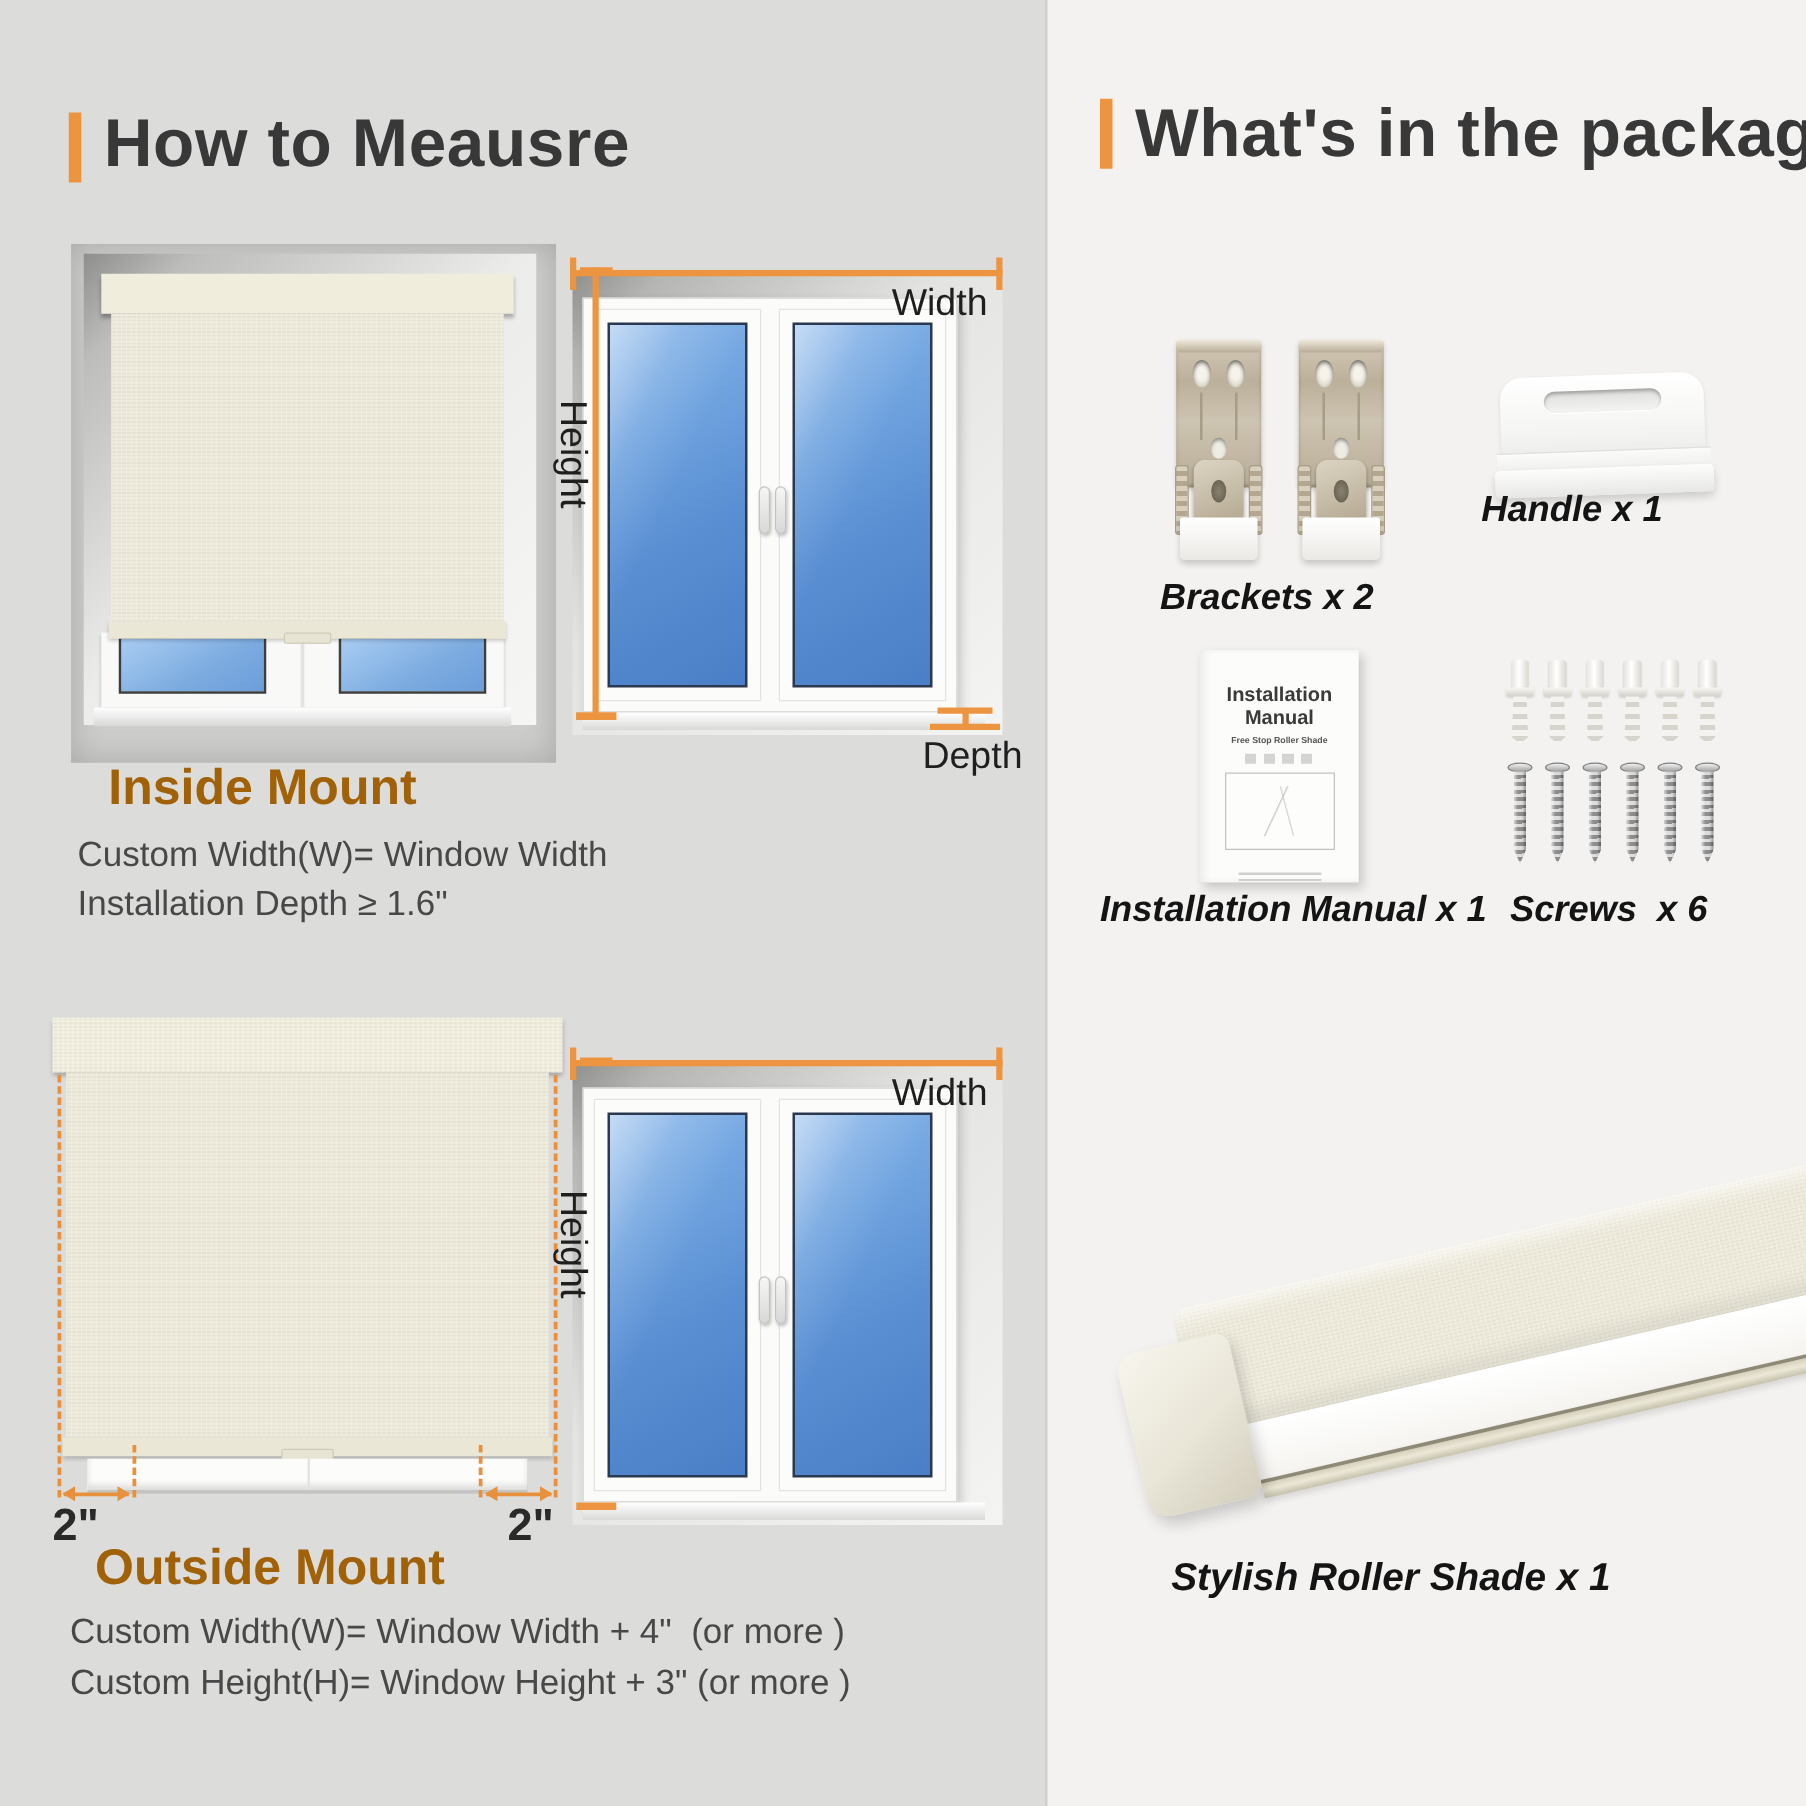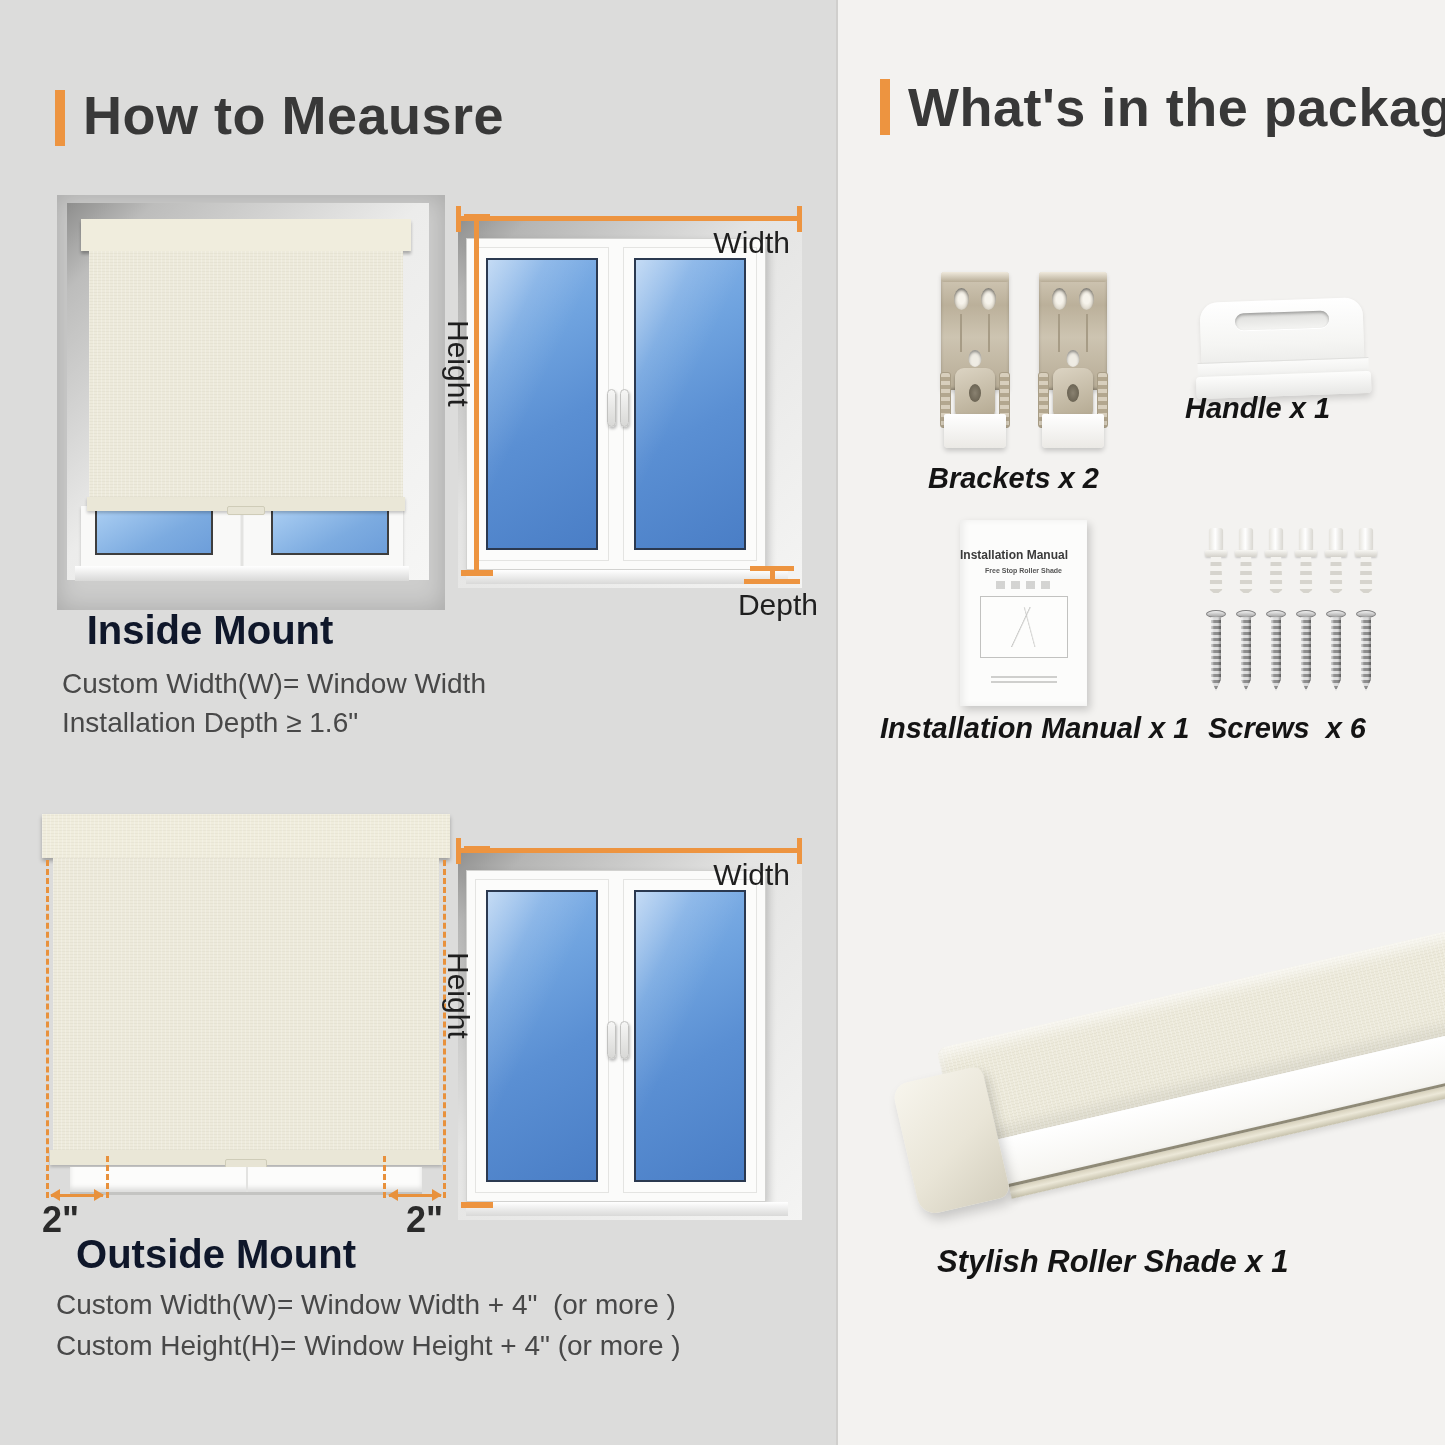--- a/index.html
+++ b/index.html
@@ -9,21 +9,21 @@
                  background:#f3f2f0; border-left:2px solid #d0cfcd; }
 
   
   .sec-title { position:absolute; display:flex; align-items:center; gap:18px; }
   .accent-bar { width:10px; height:56px; background:#ED9440; }
   .title-text { font-size:54px; font-weight:bold; color:#383838; letter-spacing:0.5px; white-space:pre; }
   .st-left  { left:55px;  top:84px;align-items:flex-end; }
   .st-right { left:878px; top:76px; }
 
   
-  .h2 { position:absolute; font-size:40px; font-weight:bold; color:#0f172a; text-align:center; white-space:pre; }
+  .h2 { position:absolute; font-size:40px; font-weight:bold; color:#a16207; text-align:center; white-space:pre; }
   .h2-inside  { left:60px; top:608px;  width:300px; }
   .h2-outside { left:56px; top:1232px; width:320px; }
   .lines { position:absolute; font-size:28px; color:#484848; }
   .lines div { white-space:pre; }
   .lines-inside  { left:62px; top:664px;  line-height:39px; }
   .lines-outside { left:56px; top:1284px; line-height:41px; }
 
   
   .fabric-tex { background-color:#edeadb;
     background-image:
@@ -159,21 +159,21 @@
       border-radius:9px; background:linear-gradient(#dddddb,#f4f4f2);
       box-shadow:inset 0 2px 3px rgba(0,0,0,0.28), 0 1px 0 #ffffff; }
   .hd-band { position:absolute; left:2px; right:2px; top:60px; height:16px;
       background:linear-gradient(#fbfbfa,#efefed); border-top:1px solid #e0e0de; }
   .hd-lip { position:absolute; left:0; right:0; bottom:0; height:22px; border-radius:4px;
       background:linear-gradient(#fdfdfc,#e7e7e5); box-shadow:0 4px 7px rgba(0,0,0,0.16); }
 
   
   .manual { position:absolute; left:960px; top:520px; width:127px; height:186px; background:#fcfcfb;
       box-shadow:3px 4px 8px rgba(0,0,0,0.18), inset 4px 0 6px rgba(0,0,0,0.06); }
-  .mc-title { margin-top:28px; font-size:12px; font-weight:bold; color:#3a3a3a; }
+  .mc-title { margin-top:28px; text-align:center; font-size:16px; font-weight:bold; color:#3a3a3a; }
   .mc-sub { margin-top:5px; text-align:center; font-size:7px; font-weight:bold; color:#555; }
   .mc-marks { margin:7px auto 0; width:56px; height:8px;
       background:repeating-linear-gradient(90deg,#b9b9b7 0 9px, transparent 9px 15px); opacity:.6; }
   .mc-box { margin:7px auto 0; width:88px; height:62px; border:1px solid #c2c2c0; position:relative; background:#fdfdfc; }
   .mc-box::after { content:""; position:absolute; left:12px; top:10px; width:60px; height:40px;
       background:linear-gradient(115deg, transparent 46%, #c9c9c7 47%, transparent 49%),
                  linear-gradient(75deg, transparent 58%, #d4d4d2 59%, transparent 61%); }
   .mc-foot { margin:18px auto 0; width:66px; height:7px;
       background:repeating-linear-gradient(180deg,#cfcfcd 0 2px, transparent 2px 5px); }
 
@@ -301,21 +301,21 @@
     <div class="wd-sill"></div>
     <div class="m-line m-width"></div>
     <div class="m-label m-width-label">Width</div>
     <div class="m-height"></div>
     <div class="m-label m-height-label">Height</div>
   </div>
 
   <div class="h2 h2-outside">Outside Mount</div>
   <div class="lines lines-outside">
     <div>Custom Width(W)= Window Width + 4"  (or more )</div>
-    <div>Custom Height(H)= Window Height + 4" (or more )</div>
+    <div>Custom Height(H)= Window Height + 3" (or more )</div>
   </div>
 
   <div class="right-panel">
 
     <div class="sec-title st-right" style="left:42px; top:76px;">
       <div class="accent-bar"></div>
       <div class="title-text">What's in the package</div>
     </div>
   </div>
 

